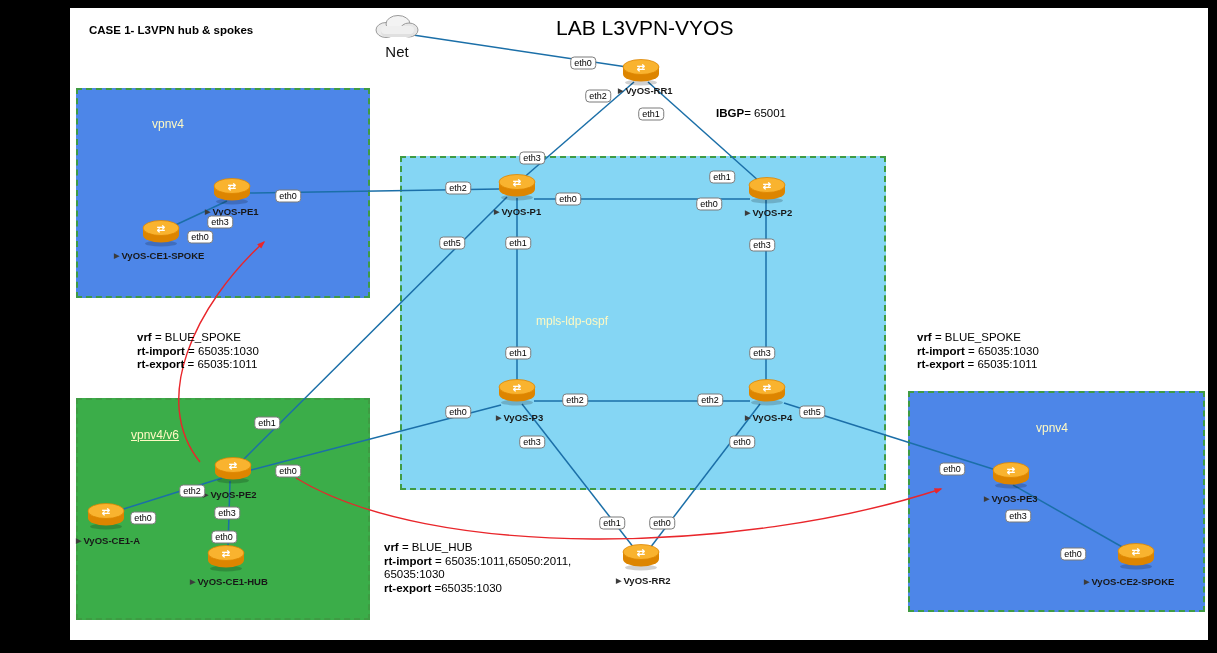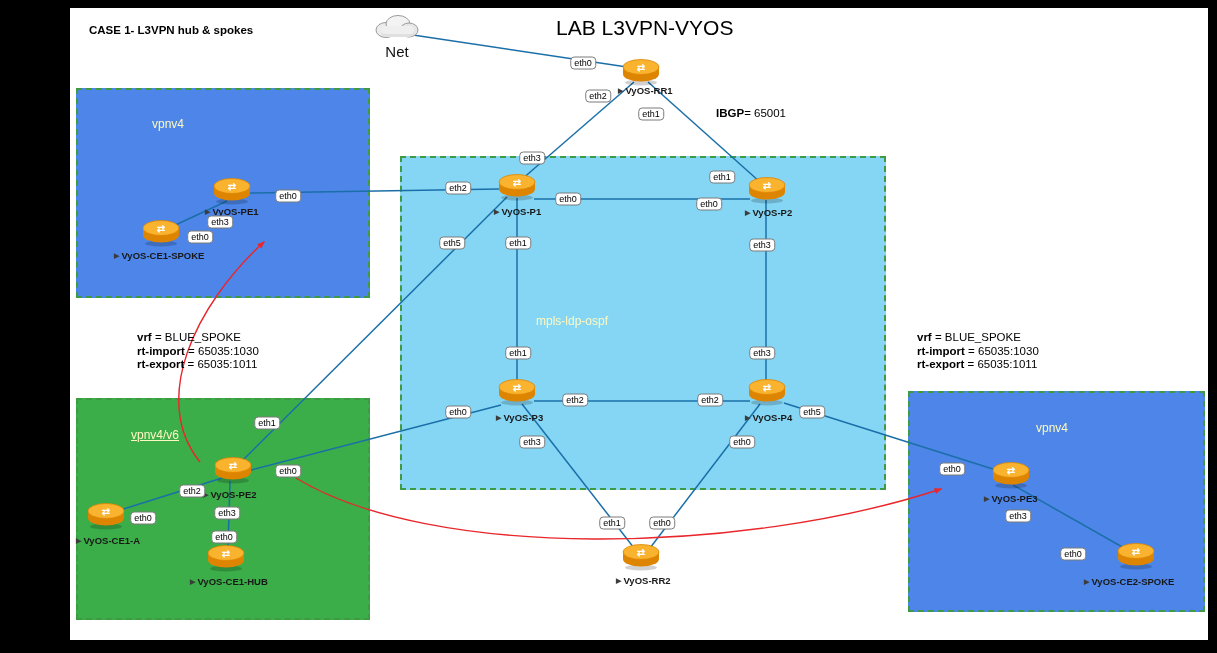--- a/index.html
+++ b/index.html
@@ -210,14 +210,20 @@
       <div class="annotation" style="left: 137px; top: 331px;">
         <div><span class="b">vrf</span><span> = BLUE_SPOKE</span></div>
         <div><span class="b">rt-import</span><span> = 65035:1030</span></div>
         <div><span class="b">rt-export</span><span> = 65035:1011</span></div>
       </div>
       <div class="annotation" style="left: 917px; top: 331px;">
         <div><span class="b">vrf</span><span> = BLUE_SPOKE</span></div>
         <div><span class="b">rt-import</span><span> = 65035:1030</span></div>
         <div><span class="b">rt-export</span><span> = 65035:1011</span></div>
       </div>
+      <div class="annotation" style="left: 384px; top: 541px;">
+        <div><span class="b">vrf</span><span> = BLUE_HUB</span></div>
+        <div><span class="b">rt-import</span><span> = 65035:1011,65050:2011,</span></div>
+        <div><span>65035:1030</span></div>
+        <div><span class="b">rt-export</span><span> =65035:1030</span></div>
+      </div>
     </div>
 </div>
 
 </body></html>

